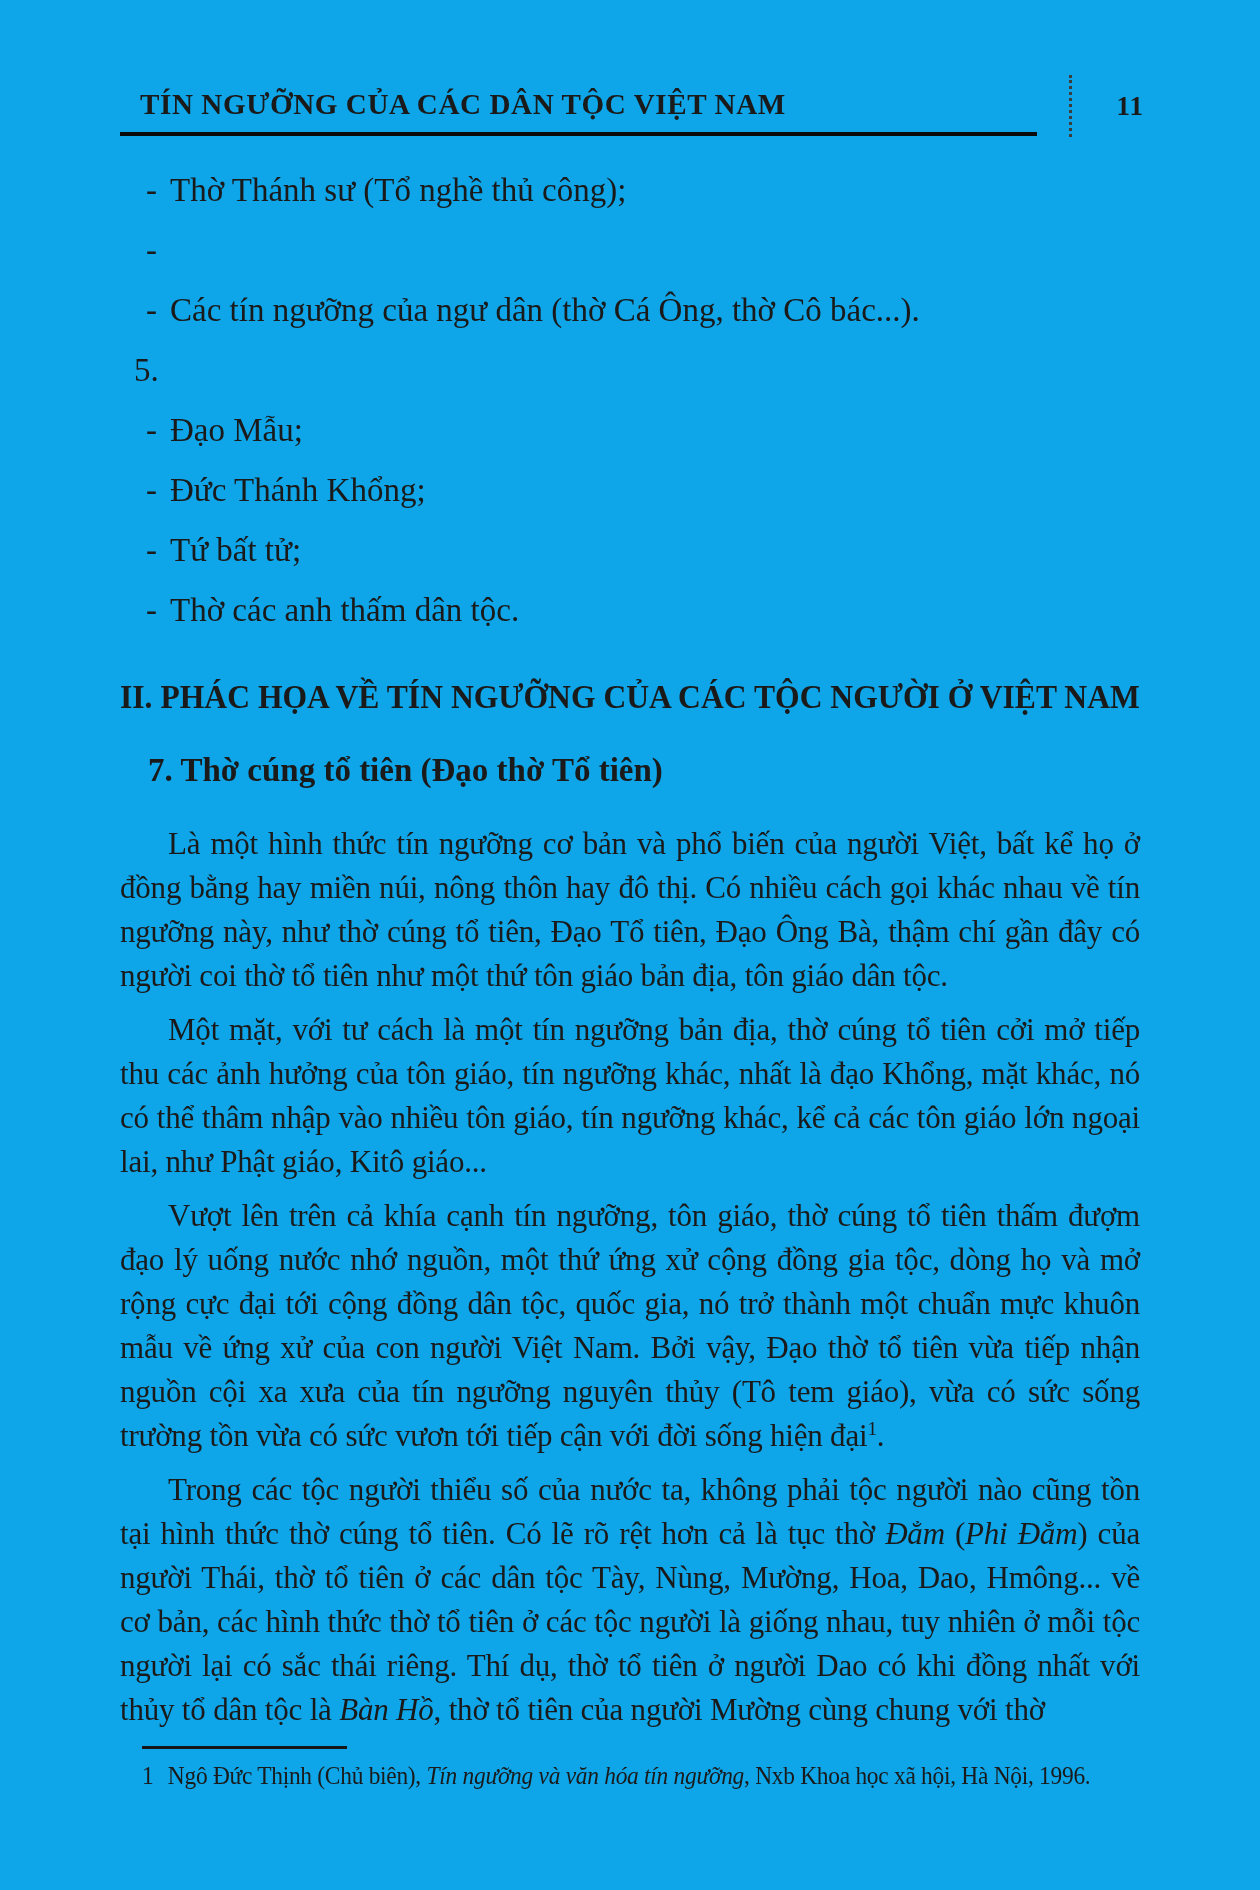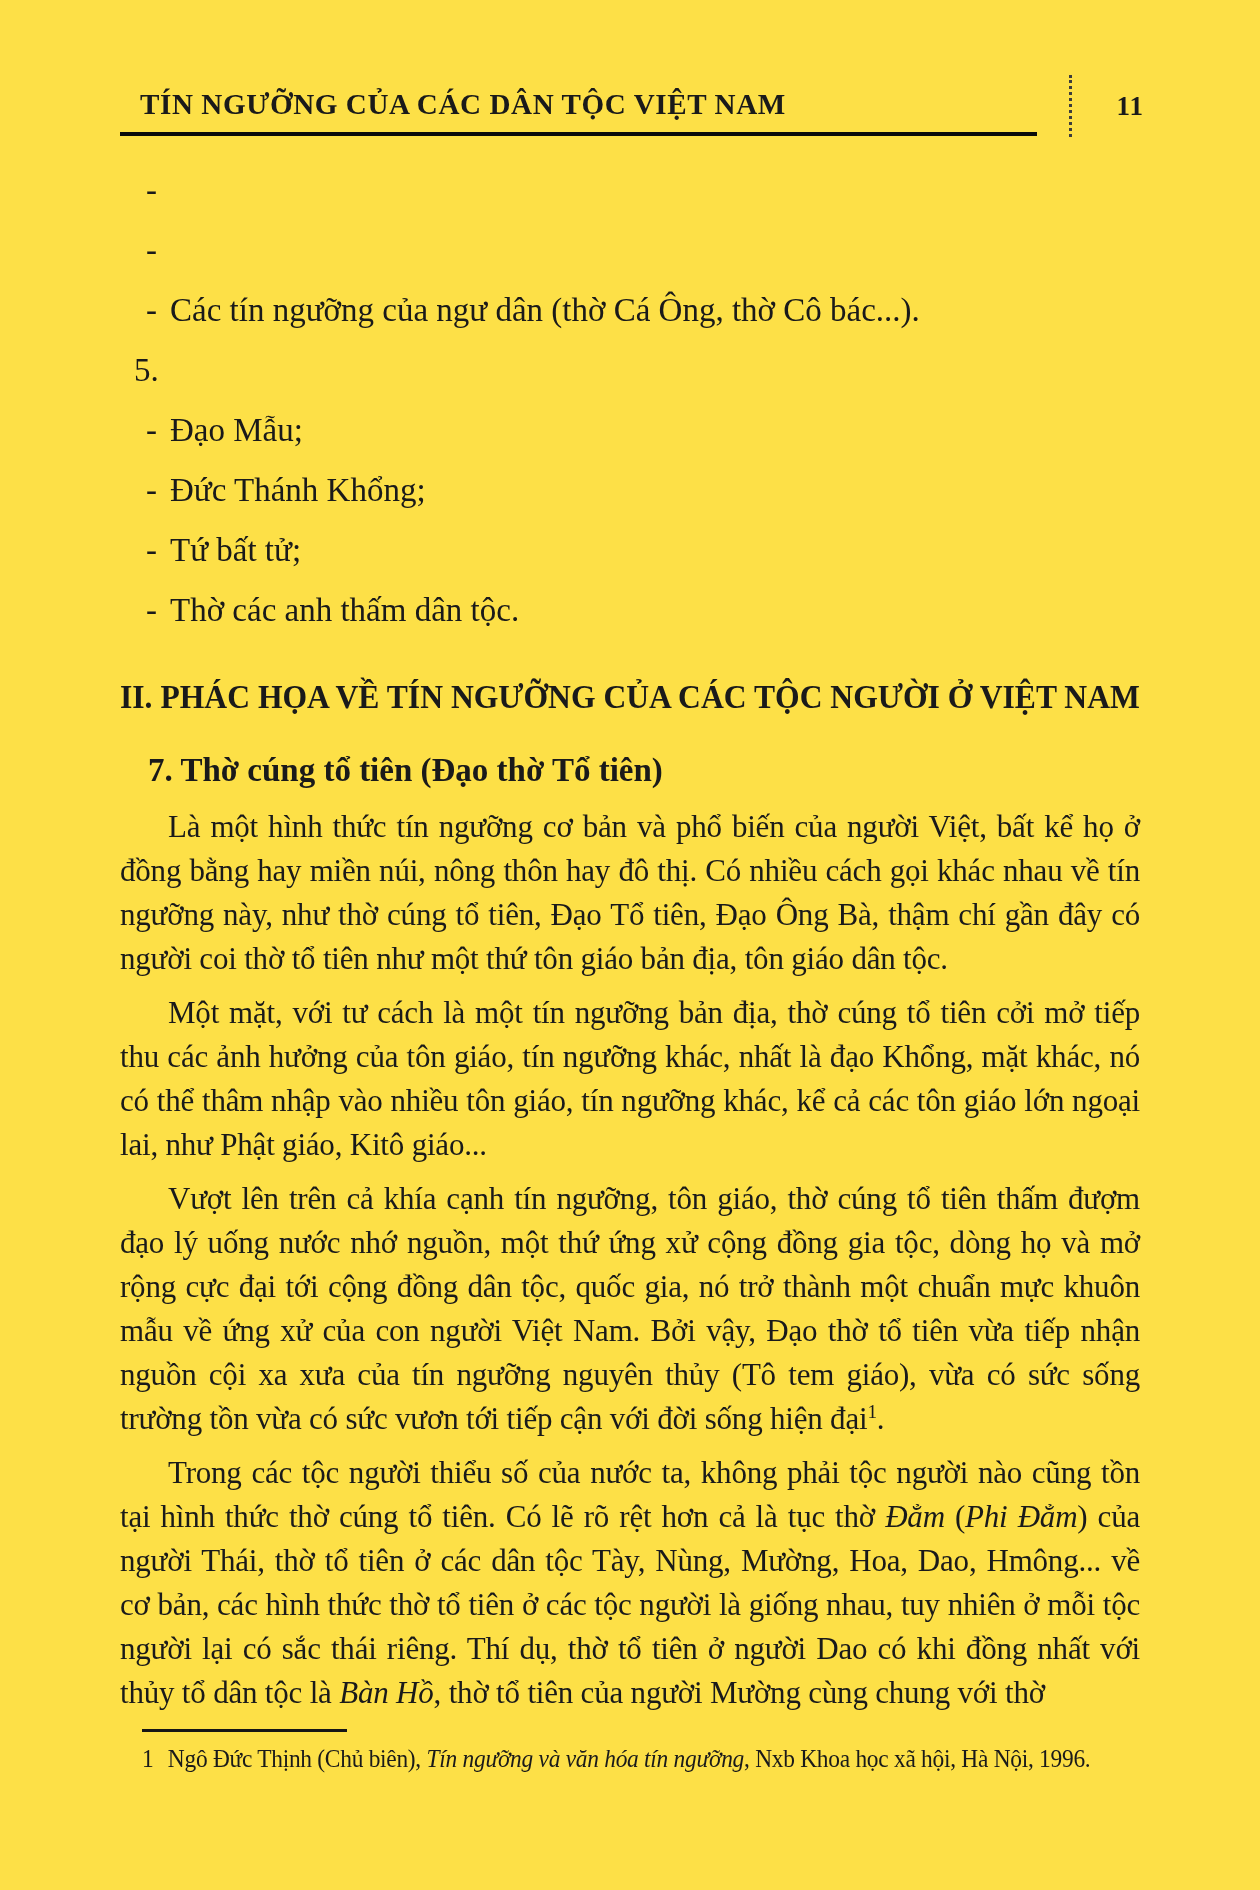--- a/index.html
+++ b/index.html
@@ -1,20 +1,20 @@
 <!DOCTYPE html>
 <html lang="vi"><head>
 <meta charset="utf-8">
 <style>
   html,body{margin:0;padding:0;background:#e8e8e6;}
   .page{
     position:relative;
     width:1260px;height:1890px;
     margin:0 auto;
-    background:#fde047;
+    background:#0ea5e9;
     box-sizing:border-box;
     padding:0 120px;
     overflow:hidden;
     color:#1a1a1a;
     font-family:"Liberation Serif","DejaVu Serif",serif;
   }
   
   .header{position:relative;margin-top:84px;}
   .header-title{
     margin:0 0 0 20px;
@@ -49,21 +49,21 @@
     margin:32px 0 0 28px;
     font-size:33px;font-weight:bold;line-height:40px;
   }
   
   .body-text p{
     margin:10px 0 0 0;
     font-size:31px;line-height:44px;
     letter-spacing:-0.2px;
     text-align:justify;text-indent:48px;
   }
-  .body-text p:first-child{margin-top:15px;font-family:Liberation Serif, serif;}
+  .body-text p:first-child{margin-top:32px;font-family:Liberation Serif, serif;}
   .body-text sup{font-size:0.62em;line-height:0;}
   
   .footnote{margin-top:14px;}
   .footnote-rule{height:3px;width:205px;background:#161616;margin-left:22px;}
   .footnote-text{
     margin:9px 0 0 22px;
     font-size:26px;line-height:36px;
     letter-spacing:-0.3px;
     white-space:nowrap;
     transform:scaleX(0.9);transform-origin:left center;
@@ -80,20 +80,21 @@
     <div class="header-rule"></div>
     <div class="header-right">
       <span class="chain-divider"></span>
       <span class="page-number">11</span>
     </div>
   </div>
 
   <ul class="toc-list">
     <li class="toc-item">
       <span class="marker">-</span>
+      <span class="text">Thờ Thánh sư (Tổ nghề thủ công);</span>
     </li>
     <li class="toc-item">
       <span class="marker">-</span>
     </li>
     <li class="toc-item">
       <span class="marker">-</span>
       <span class="text">Các tín ngưỡng của ngư dân (thờ Cá Ông, thờ Cô bác...).</span>
     </li>
     <li class="toc-item numbered">
       <span class="marker">5.</span>

